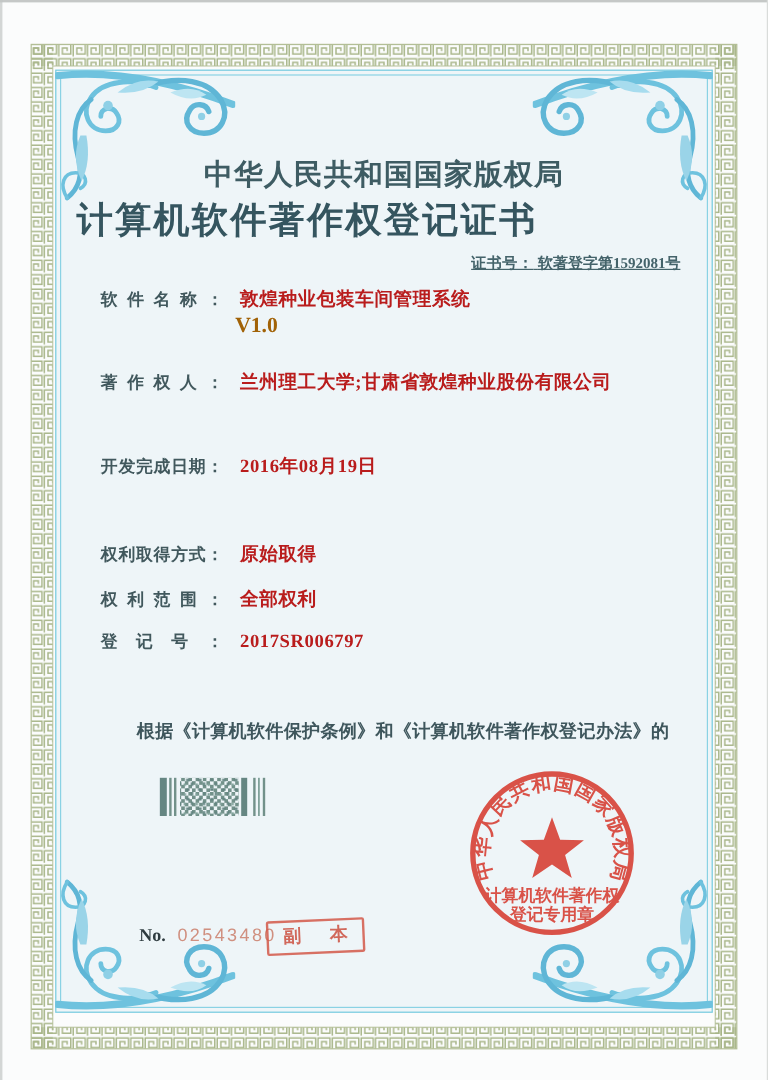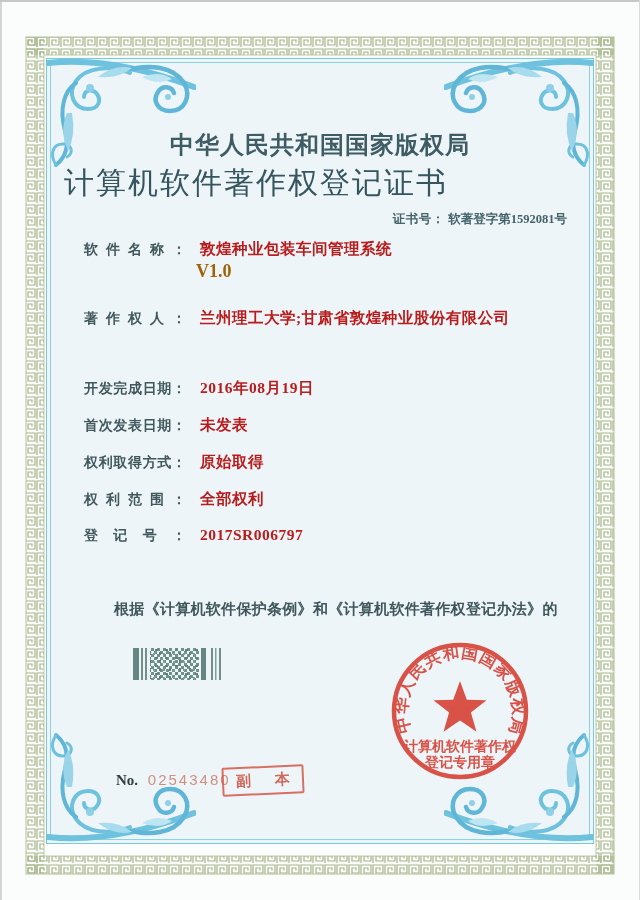--- a/index.html
+++ b/index.html
@@ -27,25 +27,25 @@
   .fl-br{left:444px;top:731px;transform:scale(-1,-1);}
 
   .content{position:absolute;left:0;top:0;width:640px;height:900px;z-index:4;}
 
   .authority{
     position:absolute;left:0;top:129px;width:640px;text-align:center;
     font-size:24px;font-weight:bold;letter-spacing:1px;color:#3e5c63;white-space:nowrap;
   }
   .cert-title{
     position:absolute;left:0;top:163px;width:512px;text-align:center;
-    font-size:30px;font-weight:normal;letter-spacing:2px;color:#35555f;white-space:nowrap;
+    font-size:30px;font-weight:bold;letter-spacing:2px;color:#35555f;white-space:nowrap;
   }
   .cert-no{
     position:absolute;right:73px;top:211px;font-size:12.5px;color:#44636a;
-    font-weight:bold;white-space:nowrap;letter-spacing:.5px;
+    font-weight:bold;white-space:nowrap;letter-spacing:.5px;text-decoration:underline;
   }
   .cert-no .num{letter-spacing:0;}
 
   .row{position:absolute;left:84px;white-space:nowrap;}
   .row .lbl{
     display:inline-block;width:102px;font-size:14px;font-weight:bold;color:#41585d;
     text-align:justify;text-align-last:justify;vertical-align:baseline;
   }
   .row .val{
     display:inline-block;margin-left:10px;font-size:15.5px;font-weight:bold;color:#b91c1c;
@@ -171,24 +171,20 @@
   <div class="row r2">
     <span class="lbl">著作权人：</span>
     <span class="val">兰州理工大学;甘肃省敦煌种业股份有限公司</span>
   </div>
 
   <div class="row r3">
     <span class="lbl">开发完成日期：</span>
     <span class="val">2016年08月19日</span>
   </div>
 
-  <div class="row r4">
-    <span class="lbl">首次发表日期：</span>
-    <span class="val">未发表</span>
-  </div>
 
   <div class="row r5">
     <span class="lbl">权利取得方式：</span>
     <span class="val">原始取得</span>
   </div>
 
   <div class="row r6">
     <span class="lbl">权利范围：</span>
     <span class="val">全部权利</span>
   </div>

